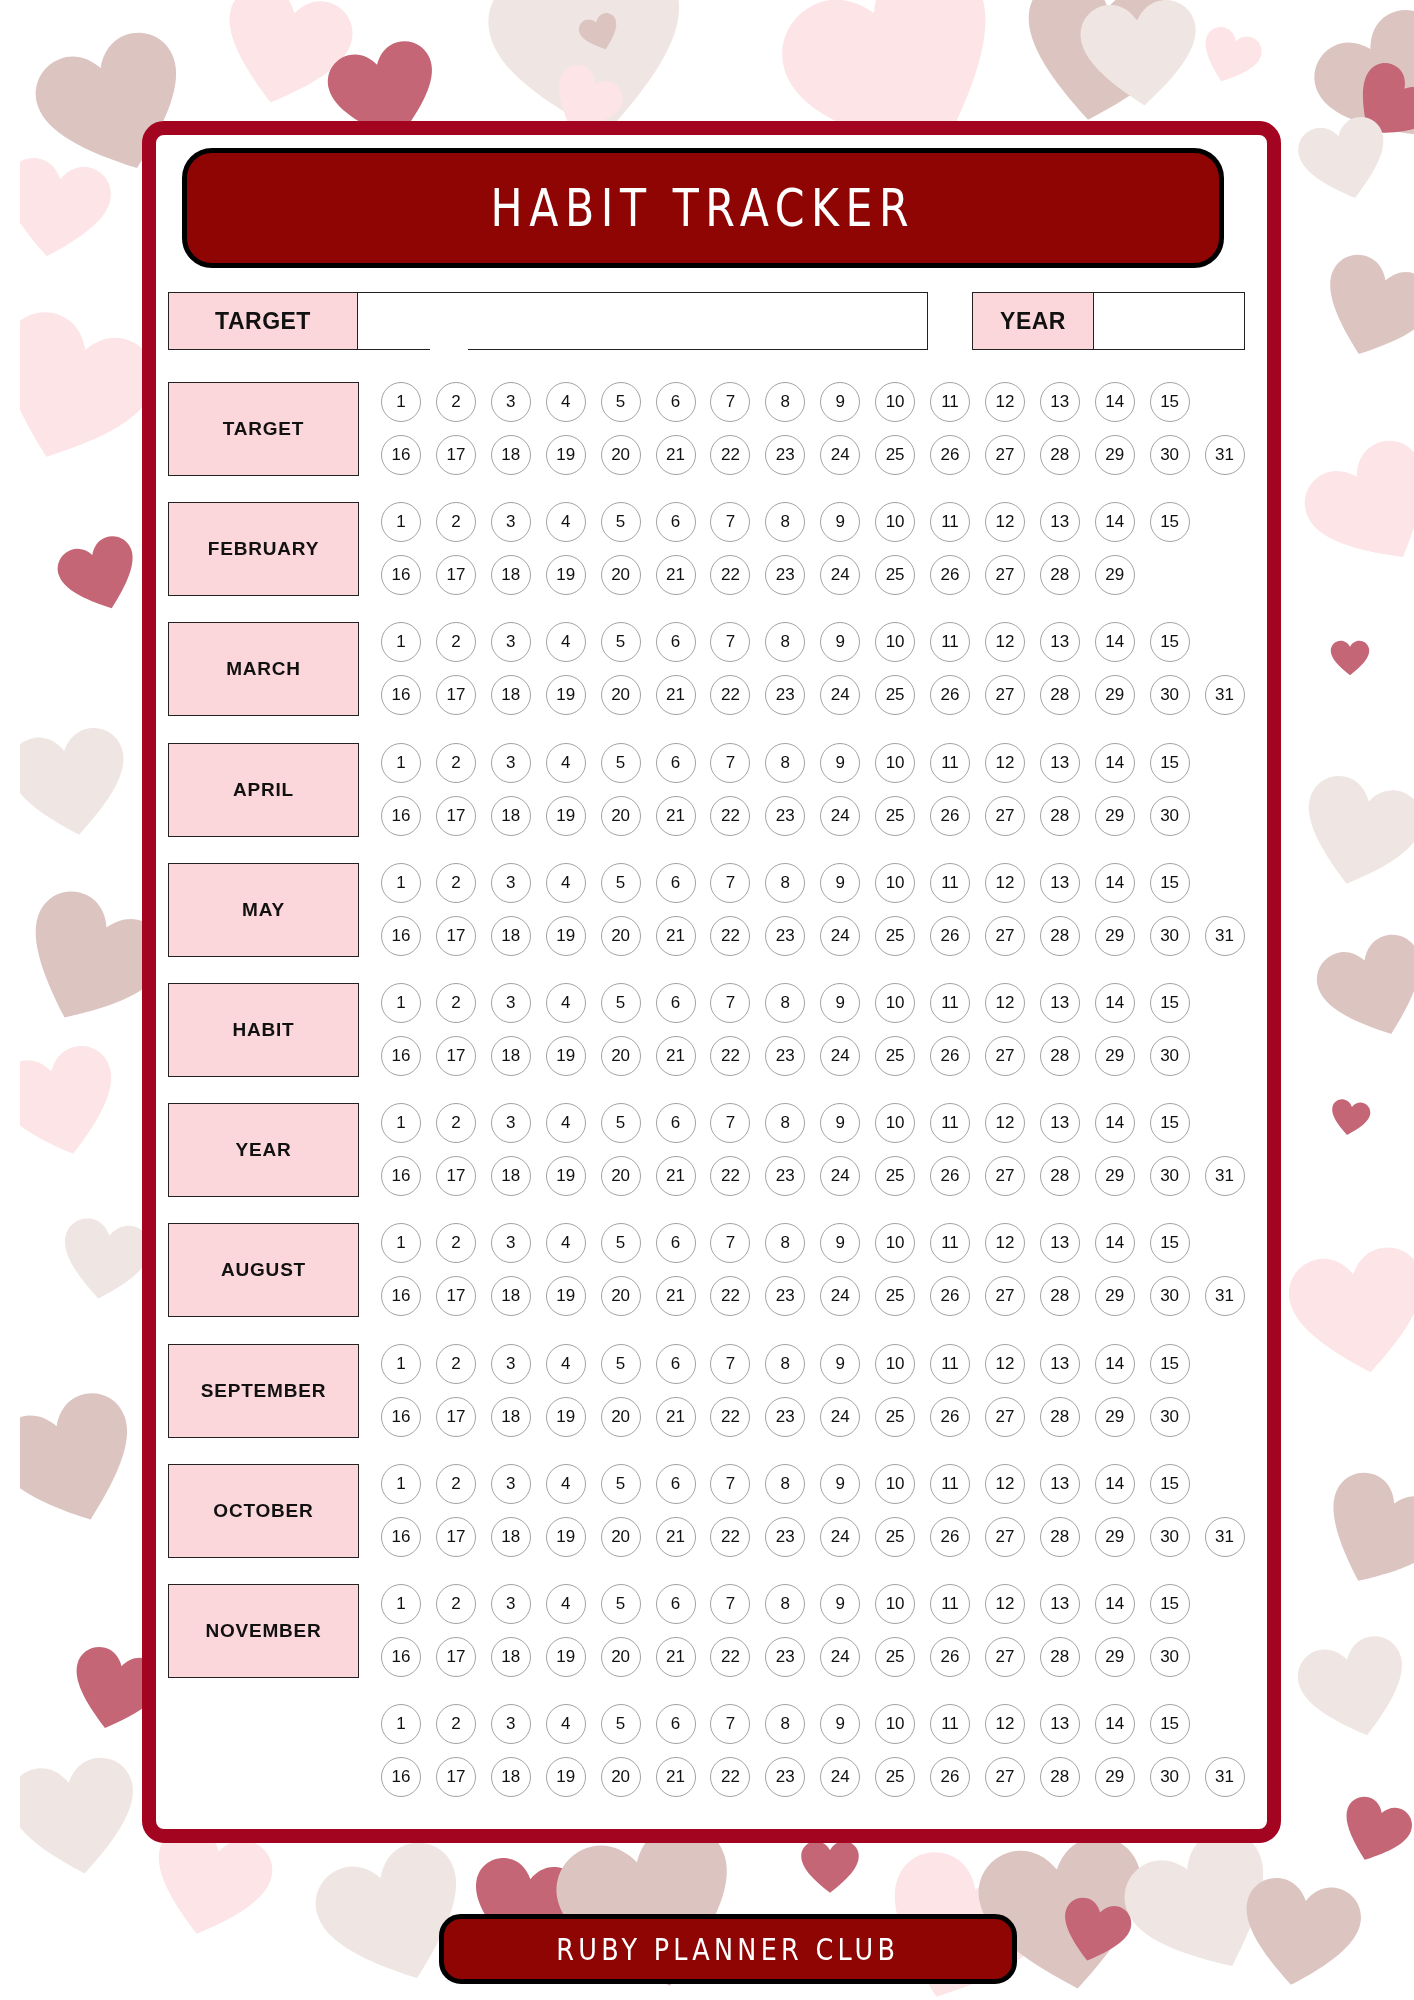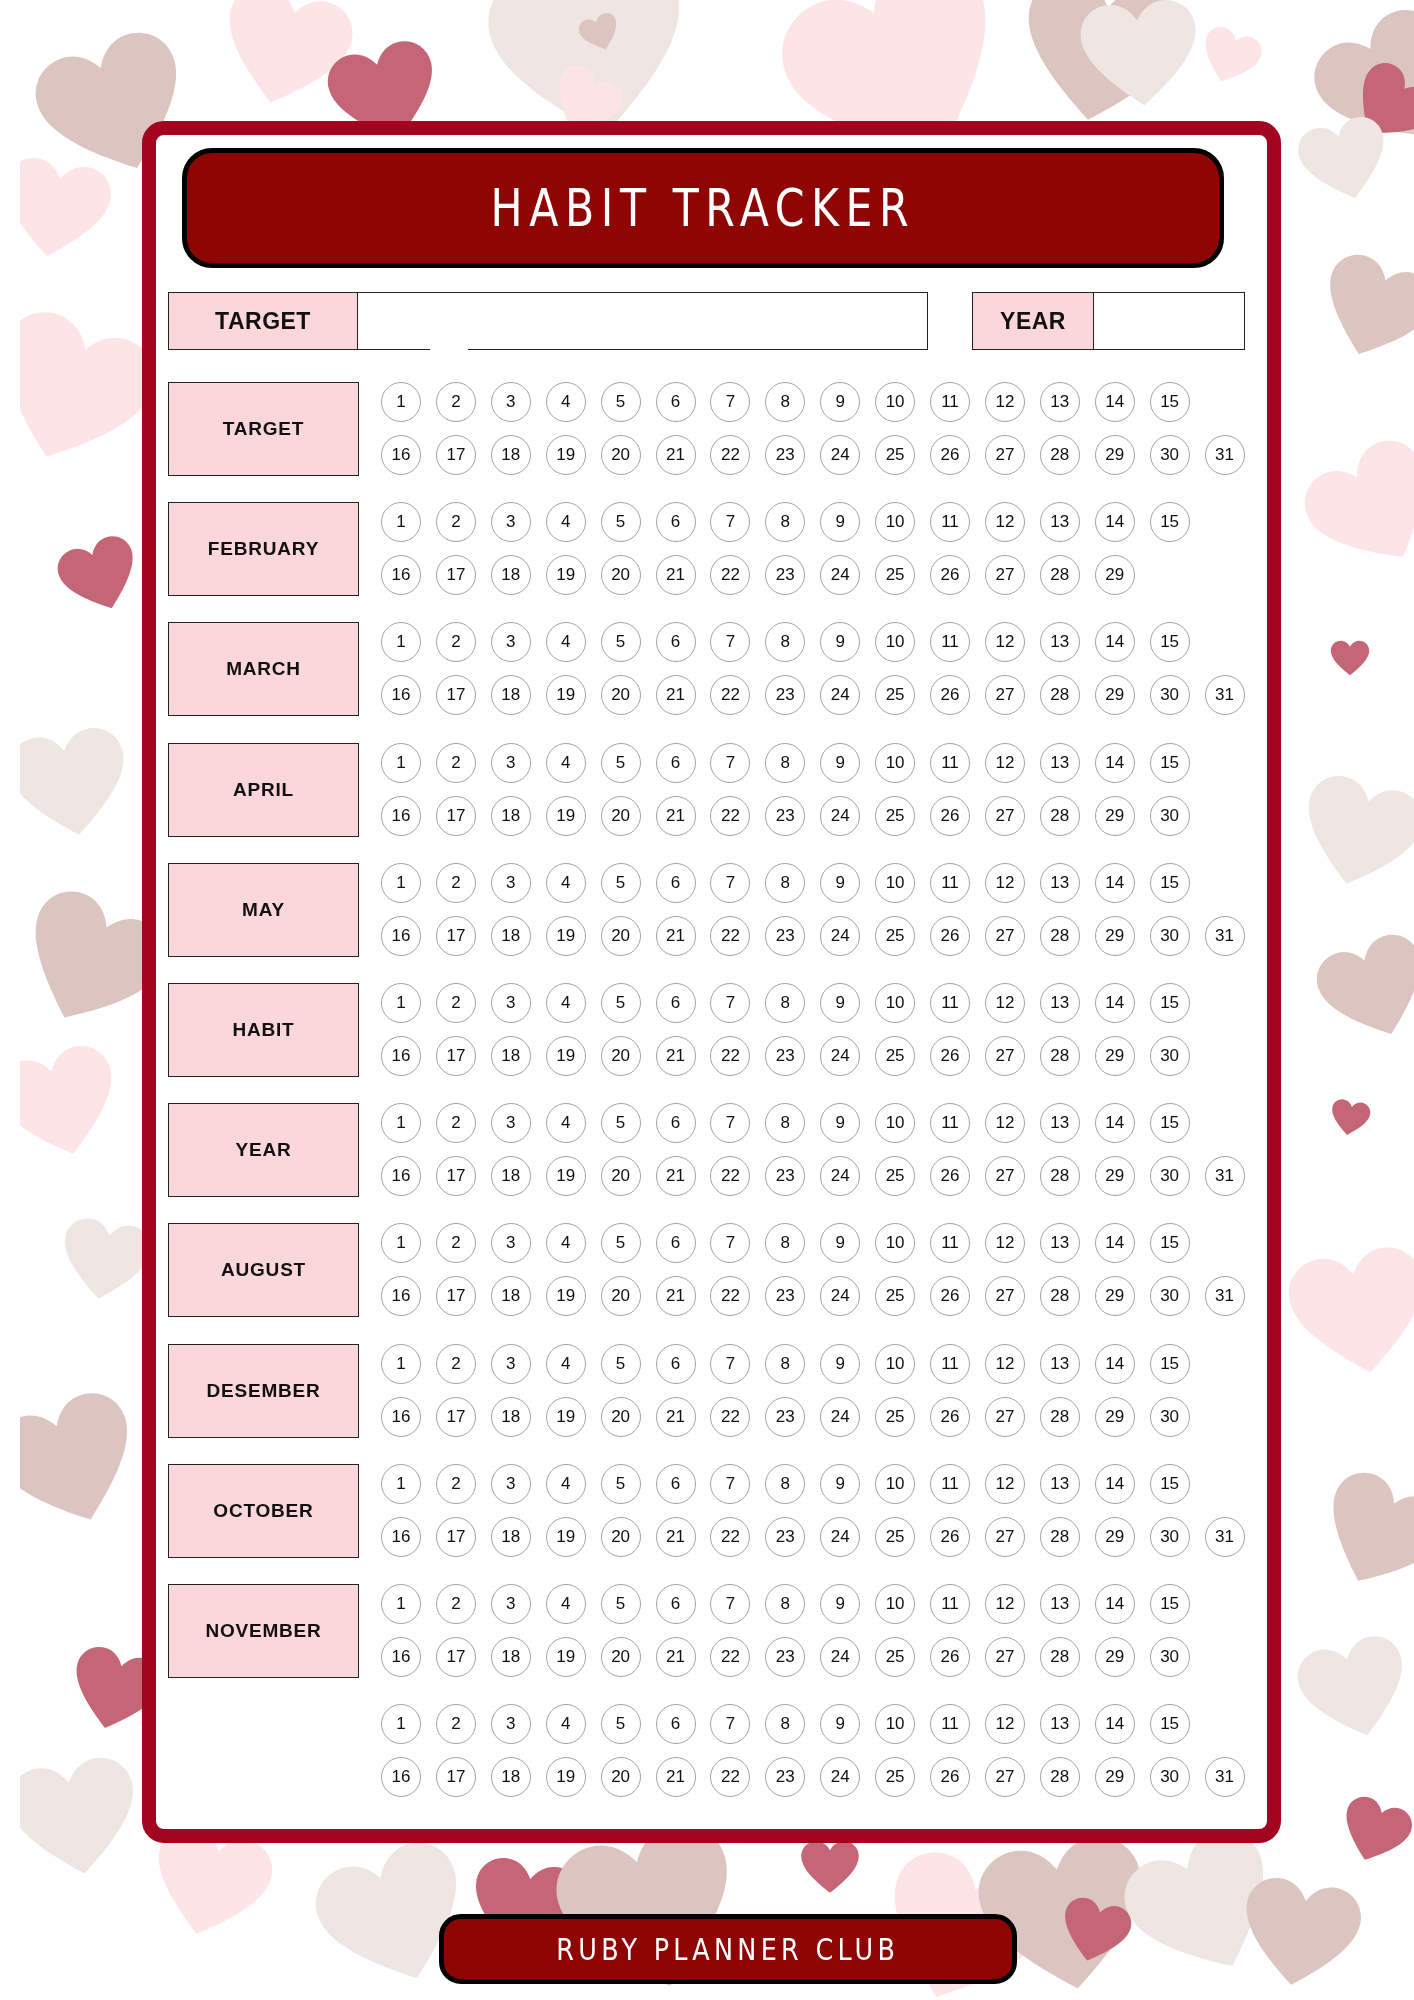--- a/index.html
+++ b/index.html
@@ -483,21 +483,21 @@
         <div class="day" style="left: 494.1px; top: 53px;">25</div>
         <div class="day" style="left: 549px; top: 53px;">26</div>
         <div class="day" style="left: 603.9px; top: 53px;">27</div>
         <div class="day" style="left: 658.8px; top: 53px;">28</div>
         <div class="day" style="left: 713.7px; top: 53px;">29</div>
         <div class="day" style="left: 768.6px; top: 53px;">30</div>
         <div class="day" style="left: 823.5px; top: 53px;">31</div>
       </div>
     </div>
     <div class="month-row" style="top: 1343.6px;">
-      <div class="month-label">DESEMBER</div>
+      <div class="month-label">SEPTEMBER</div>
       <div class="days">
         <div class="day" style="left: 0px; top: 0px;">1</div>
         <div class="day" style="left: 54.9px; top: 0px;">2</div>
         <div class="day" style="left: 109.8px; top: 0px;">3</div>
         <div class="day" style="left: 164.7px; top: 0px;">4</div>
         <div class="day" style="left: 219.6px; top: 0px;">5</div>
         <div class="day" style="left: 274.5px; top: 0px;">6</div>
         <div class="day" style="left: 329.4px; top: 0px;">7</div>
         <div class="day" style="left: 384.3px; top: 0px;">8</div>
         <div class="day" style="left: 439.2px; top: 0px;">9</div>

